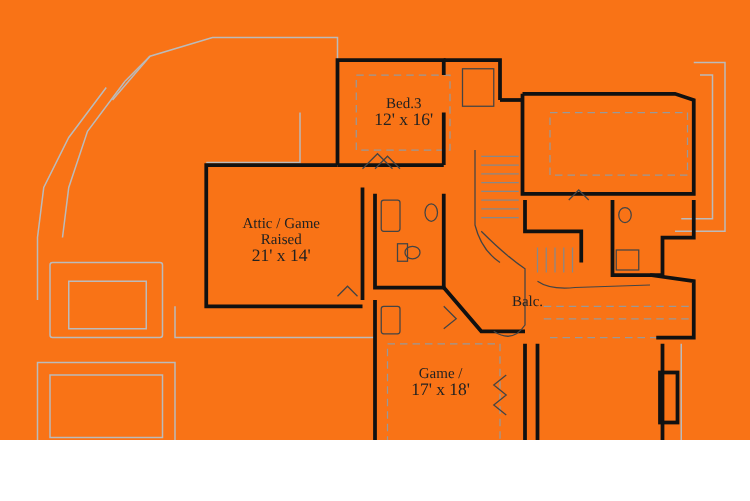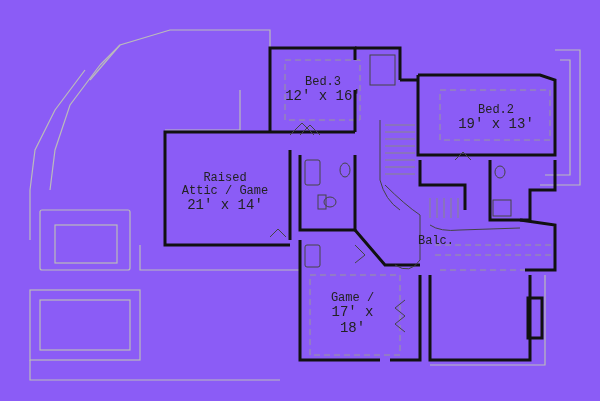--- a/index.html
+++ b/index.html
@@ -1,16 +1,16 @@
 <!DOCTYPE html>
 <html><head>
 <meta charset="utf-8">
 <style>
   html,body{margin:0;padding:0;background:#fff;}
-  #stage{position:relative;width:600px;height:401px;overflow:hidden;background:#8b5cf6;font-family:Liberation Mono, monospace;}
+  #stage{position:relative;width:600px;height:352px;overflow:hidden;background:#f97316;font-family:Liberation Serif, serif;}
   svg{position:absolute;left:0;top:0;}
   .lbl{position:absolute;text-align:center;color:#222;line-height:1.1;font-size:12px;}
   .dim{font-size:14px;}
 </style>
 </head>
 <body>
 
 <div id="stage">
 <svg width="600" height="401" viewBox="0 0 600 401">
   <g fill="none" stroke="#bbb" stroke-width="1.2">
@@ -104,32 +104,28 @@
     <path d="M405,300 l-10,8 l10,8 l-10,8 l10,8"></path>
     <path d="M355,245 l10,10 l-10,8"></path>
   </g>
 </svg>
 
 <div class="lbl" style="left:283px;top:76px;width:80px;">
   <div>Bed.3</div>
   <div class="dim">12' x 16'</div>
 </div>
 
-<div class="lbl" style="left:446px;top:104px;width:100px;">
-  <div>Bed.2</div>
-  <div class="dim">19' x 13'</div>
-</div>
 
 <div class="lbl" style="left:180px;top:172px;width:90px;">
+  <div>Attic / Game</div>
   <div>Raised</div>
-  <div>Attic / Game</div>
   <div class="dim">21' x 14'</div>
 </div>
 
 <div class="lbl" style="left:315px;top:292px;width:75px;">
   <div>Game /</div>
   <div class="dim">17' x 18'</div>
 </div>
 
-<div class="lbl" style="left:416px;top:235px;width:40px;">
+<div class="lbl" style="left:402px;top:235px;width:40px;">
   <div>Balc.</div>
 </div>
 </div>
 
 </body></html>

